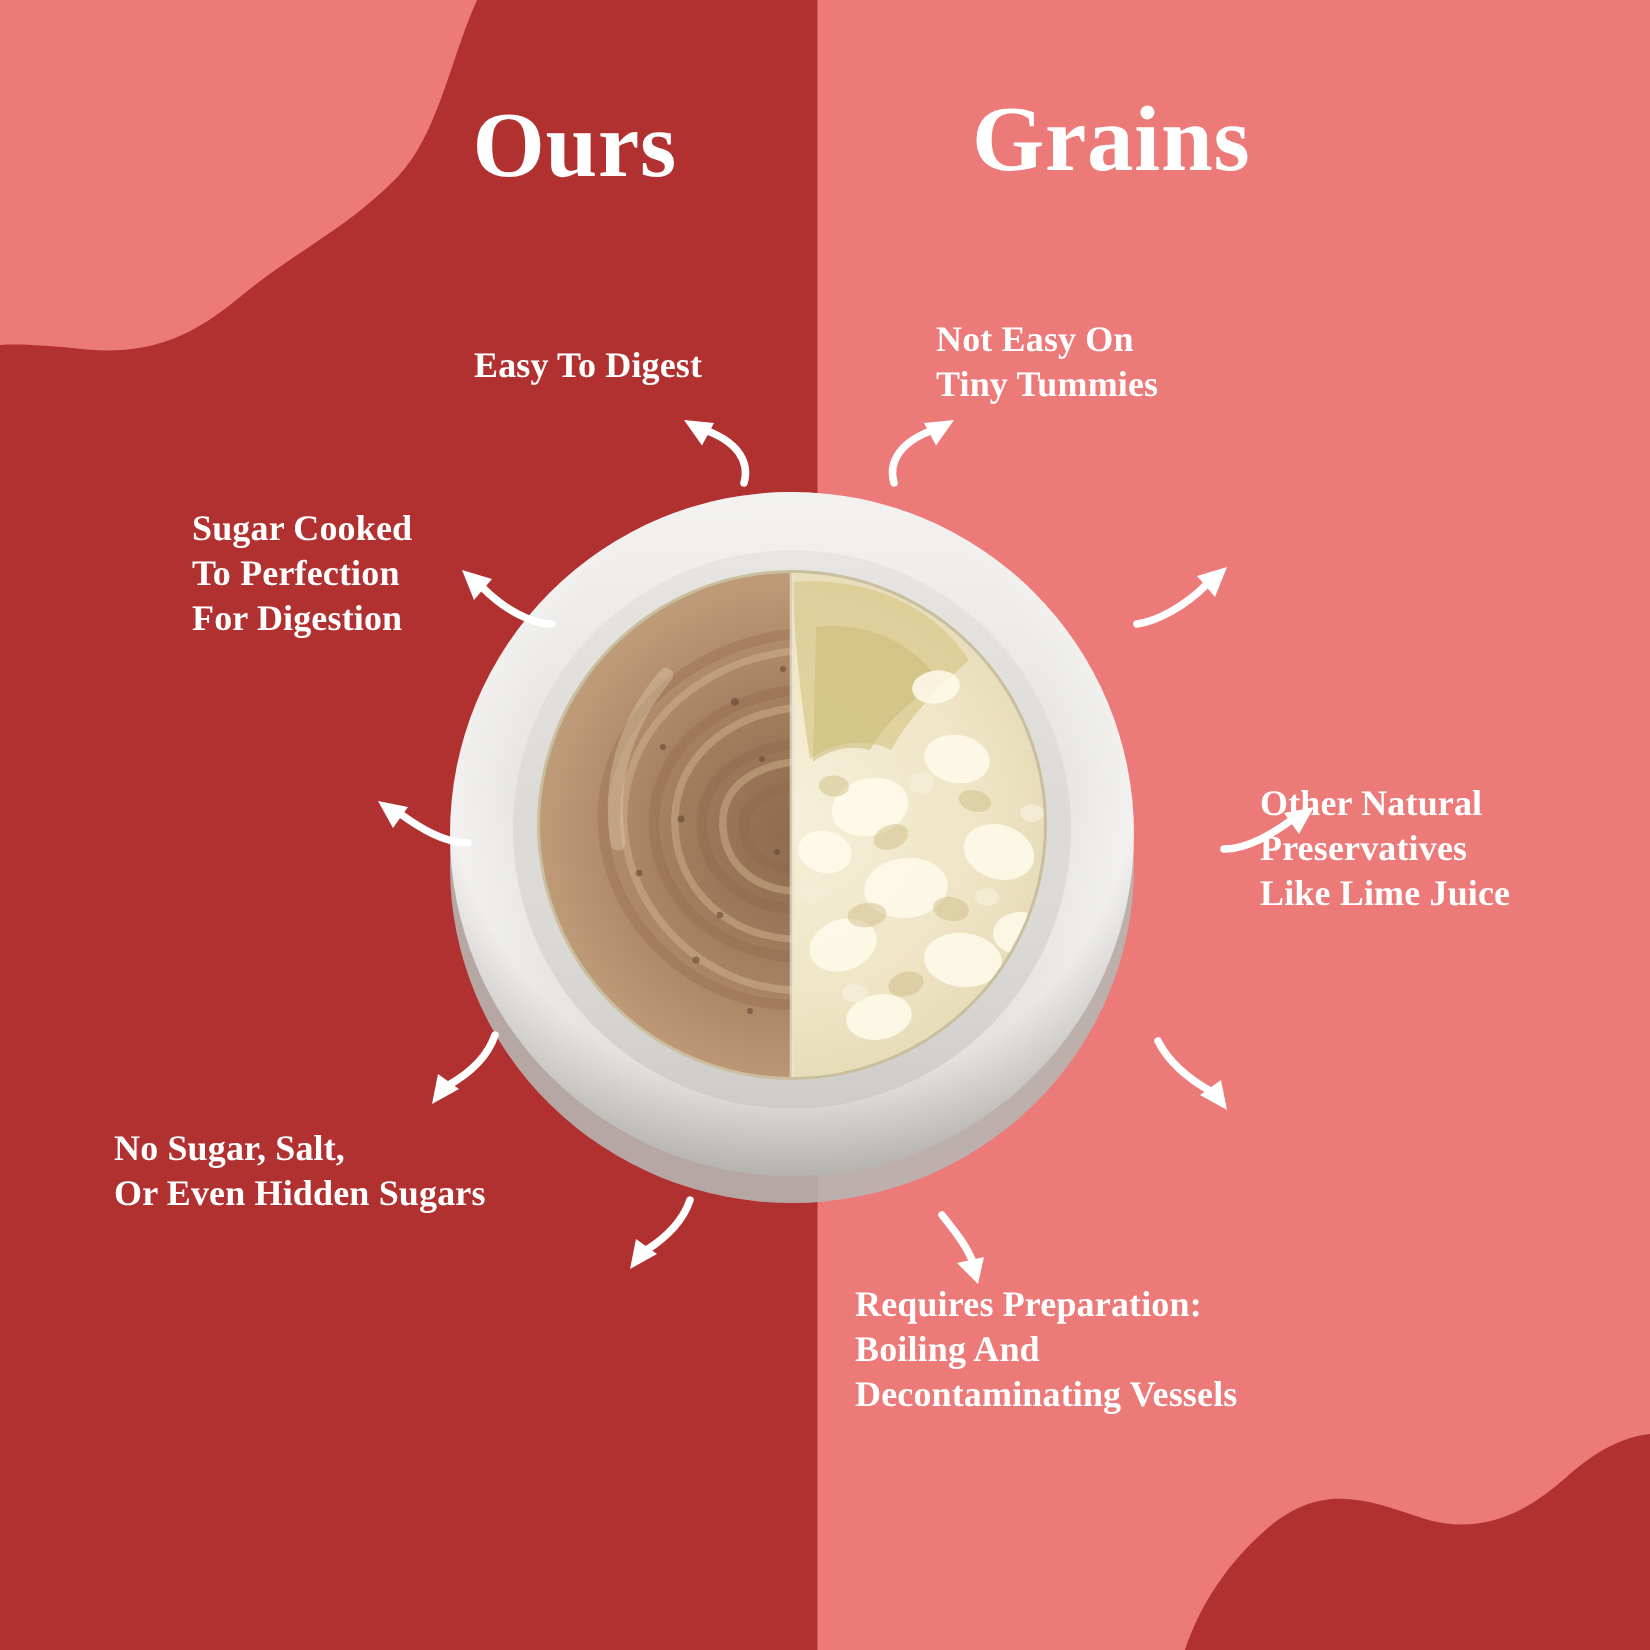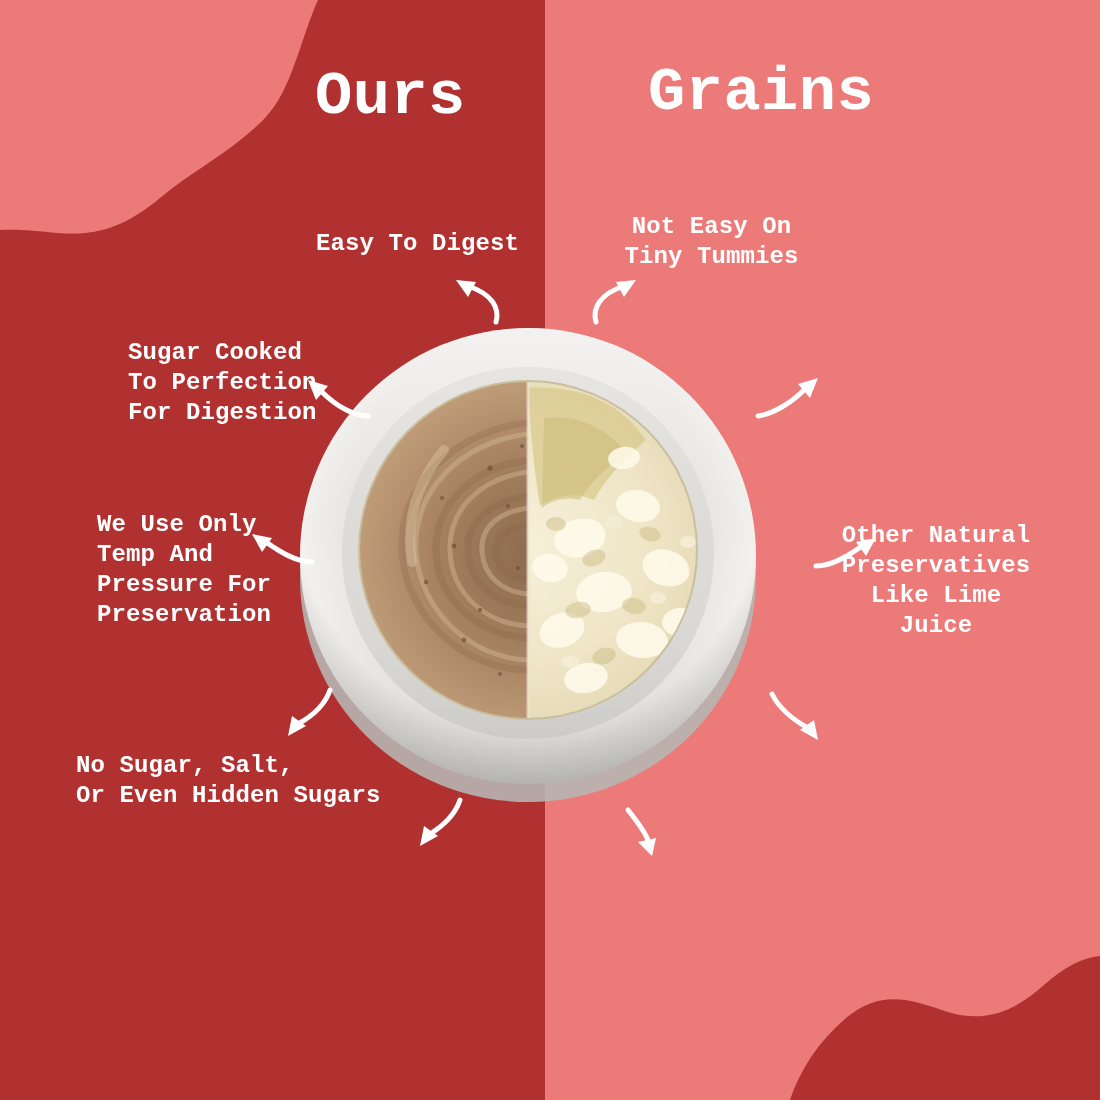--- a/index.html
+++ b/index.html
@@ -1,18 +1,18 @@
 <!DOCTYPE html>
 <html><head>
 <meta charset="utf-8">
 <style>
   html,body{margin:0;padding:0;background:#fff;}
   #root{
     position:relative;width:1100px;height:1100px;overflow:hidden;
-    font-family:Liberation Mono, monospace;
+    font-family:Liberation Serif, serif;
     background:#B03130;
   }
   
   .half-left{position:absolute;left:0;top:0;width:545px;height:1100px;background:#B03130;}
   .half-right{position:absolute;left:545px;top:0;width:555px;height:1100px;background:#EC7A78;}
   .blob-layer{position:absolute;left:0;top:0;width:1100px;height:1100px;}
   
   .heading{
     position:absolute;color:#ffffff;white-space:nowrap;
     font-weight:700;font-size:62px;letter-spacing:.5px;line-height:1;
@@ -21,21 +21,21 @@
   #h-theirs{left:648px;top:62px;}
   
   #bowl-wrap{position:absolute;left:294px;top:310px;width:468px;height:498px;}
   .bowl-svg{display:block;width:468px;height:498px;}
   
   .label{
     position:absolute;color:#ffffff;font-weight:700;font-size:24px;
     line-height:1.25;white-space:pre-line;letter-spacing:.1px;
   }
   .lbl-left{text-align:left;}
-  .lbl-center{text-align:center;}
+  .lbl-center{}
   
   .arrow{position:absolute;pointer-events:none;}
   .arrow svg{display:block;overflow:visible;}
   .arrow path{fill:none;stroke:#ffffff;stroke-width:5;stroke-linecap:round;stroke-linejoin:round;}
   .arrow polygon{fill:#ffffff;}
 </style>
 </head>
 <body>
 
 <div id="root">
@@ -240,26 +240,25 @@
     <svg viewBox="0 0 58 58">
         <path d="M6,4 C14,14 22,24 26,34"></path>
         <polygon points="30,50 16,36 34,32"></polygon>
       </svg>
   </div>
 
   <div class="label lbl-left" style="left:316px;top:229px;">Easy To Digest</div>
   <div class="label lbl-left" style="left:128px;top:338px;">Sugar Cooked
 To Perfection
 For Digestion</div>
-  <div class="label lbl-left" style="left:97px;top:510px;">We Use Only
-Temp And
-Pressure For
-Preservation</div>
   <div class="label lbl-left" style="left:76px;top:751px;">No Sugar, Salt,
 Or Even Hidden Sugars</div>
 
   <div class="label lbl-center" style="left:624px;top:212px;width:175px;">Not Easy On
 Tiny Tummies</div>
   <div class="label lbl-center" style="left:840px;top:521px;width:192px;">Other Natural
 Preservatives
 Like Lime Juice</div>
+  <div class="label lbl-center" style="left:570px;top:855px;width:320px;">Requires Preparation:
+Boiling And
+Decontaminating Vessels</div>
 
 </div>
 
 </body></html>

